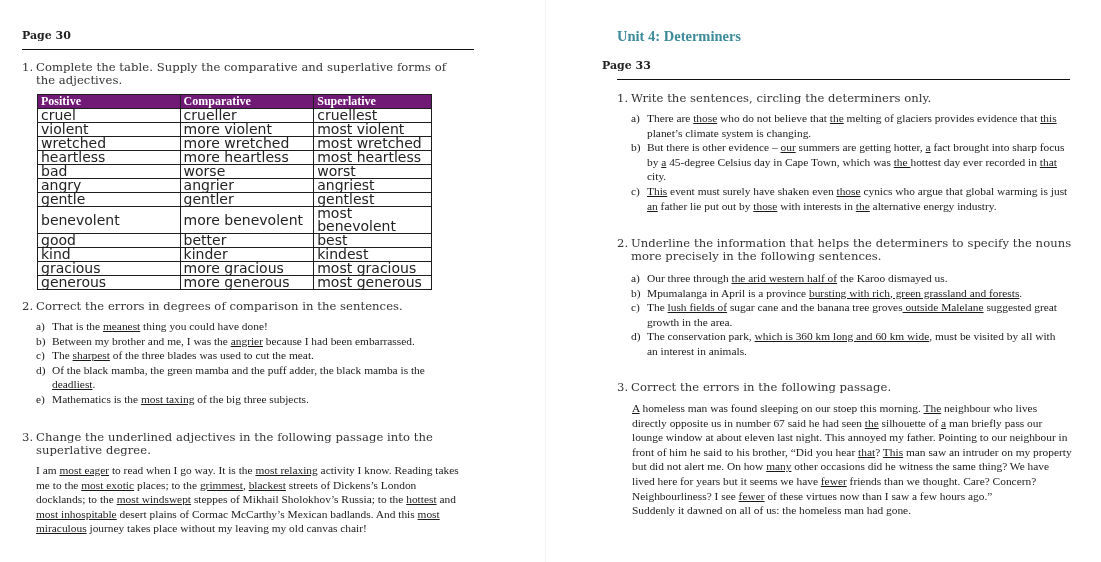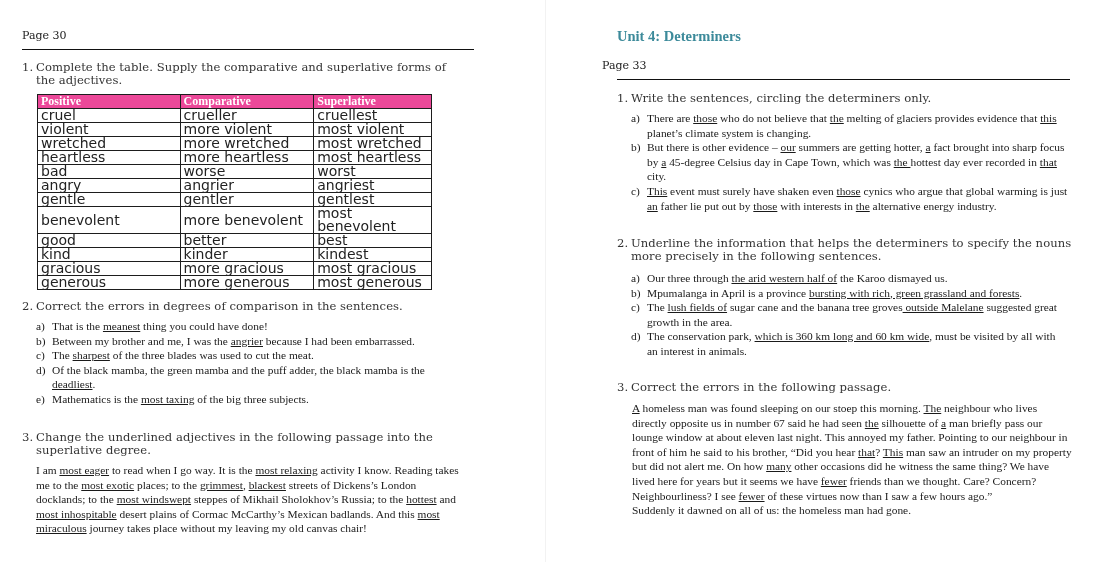--- a/index.html
+++ b/index.html
@@ -5,38 +5,38 @@
   html, body { margin: 0; padding: 0; background: #ffffff; }
   body { width: 1101px; height: 562px; position: relative; overflow: hidden; color: #1a1a1a; }
   .serif { font-family: "Liberation Serif", "DejaVu Serif", serif; }
   .slab { font-family: "DejaVu Serif", "Liberation Serif", serif; }
 
   .page { position: absolute; top: 0; height: 562px; }
   #page-left { left: 0; width: 545px; }
   #page-right { left: 546px; width: 555px; }
   .page-divider { position: absolute; left: 545px; top: 0; width: 1px; height: 562px; background: #f2f2f2; }
 
-  .page-label { position: absolute; font-weight: normal; font-size: 11px; color: #222; }
+  .page-label { position: absolute; font-weight: bold; font-size: 11px; color: #222; }
   .rule { position: absolute; height: 1px; background: #111; }
 
   .unit-title { position: absolute; left: 617px; top: 28px; font-size: 14.5px; font-weight: bold; color: #3c8a9a; }
 
   .q-heading { position: absolute; font-size: 11.6px; line-height: 13px; color: #333; letter-spacing: 0.05px; }
   .q-heading .num { position: absolute; left: 0; }
   .q-heading .txt { display: block; padding-left: 14px; }
 
   .items { position: absolute; font-size: 11.4px; line-height: 14.6px; color: #1a1a1a; }
   .item { position: relative; padding-left: 16px; }
   .item .lab { position: absolute; left: 0; }
   u { text-decoration: underline; text-underline-offset: 1px; }
 
   .passage { position: absolute; font-size: 11.4px; line-height: 14.6px; color: #1a1a1a; }
 
   table.adj { position: absolute; left: 37px; top: 94px; width: 395px; border-collapse: collapse; }
-  table.adj th { background: #ec4899; color: #fff; text-align: left; font-family: "Liberation Serif", serif; font-weight: bold; font-size: 12px; padding: 0 3px; height: 13px; line-height: 13px; border: 1px solid #1d1d1d; margin-left: 10px; }
+  table.adj th { background: #701a75; color: #fff; text-align: left; font-family: "Liberation Serif", serif; font-weight: bold; font-size: 12px; padding: 0 3px; height: 13px; line-height: 13px; border: 1px solid #1d1d1d; margin-left: 10px; }
   table.adj td { font-family: "DejaVu Sans", "Liberation Sans", sans-serif; font-size: 14px; color: #222; padding: 0 3px; height: 13px; line-height: 13px; border: 1px solid #1d1d1d; }
   table.adj col.c1 { width: 143px; }
   table.adj col.c2 { width: 134px; }
   table.adj col.c3 { width: 118px; }
 </style>
 </head>
 <body>
 
 <div class="page" id="page-left">
   <div class="page-label slab" style="left:22px; top:29px;">Page 30</div>

